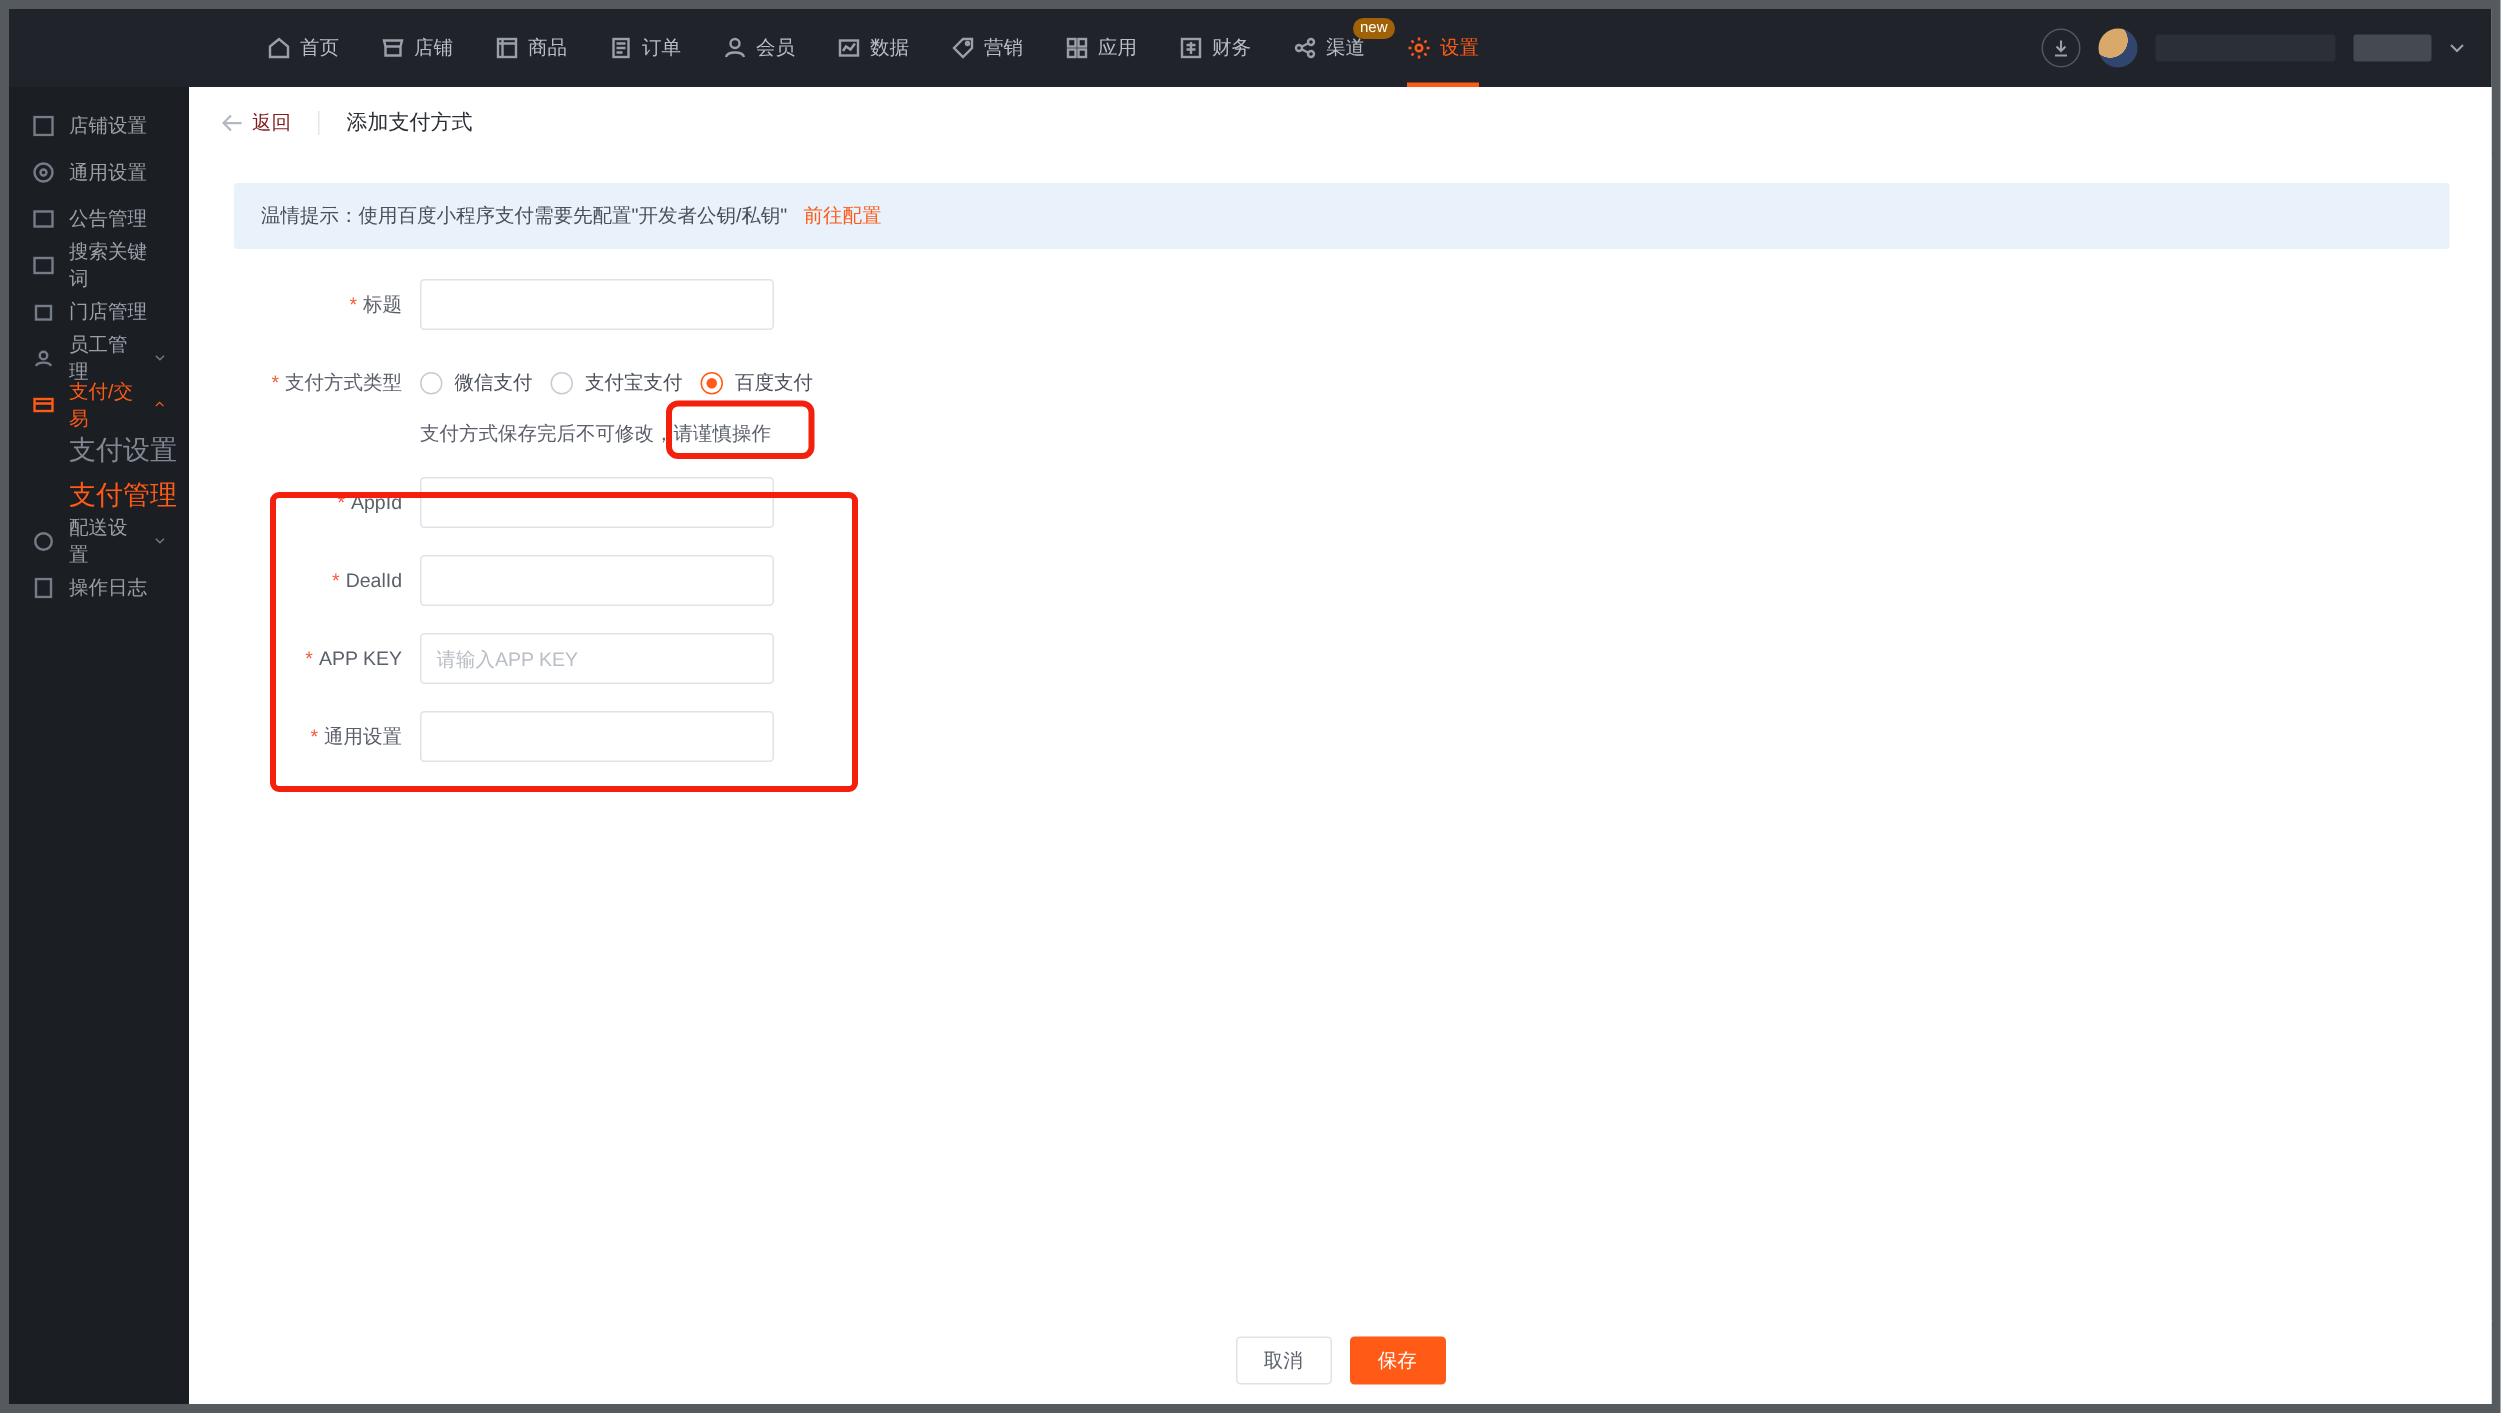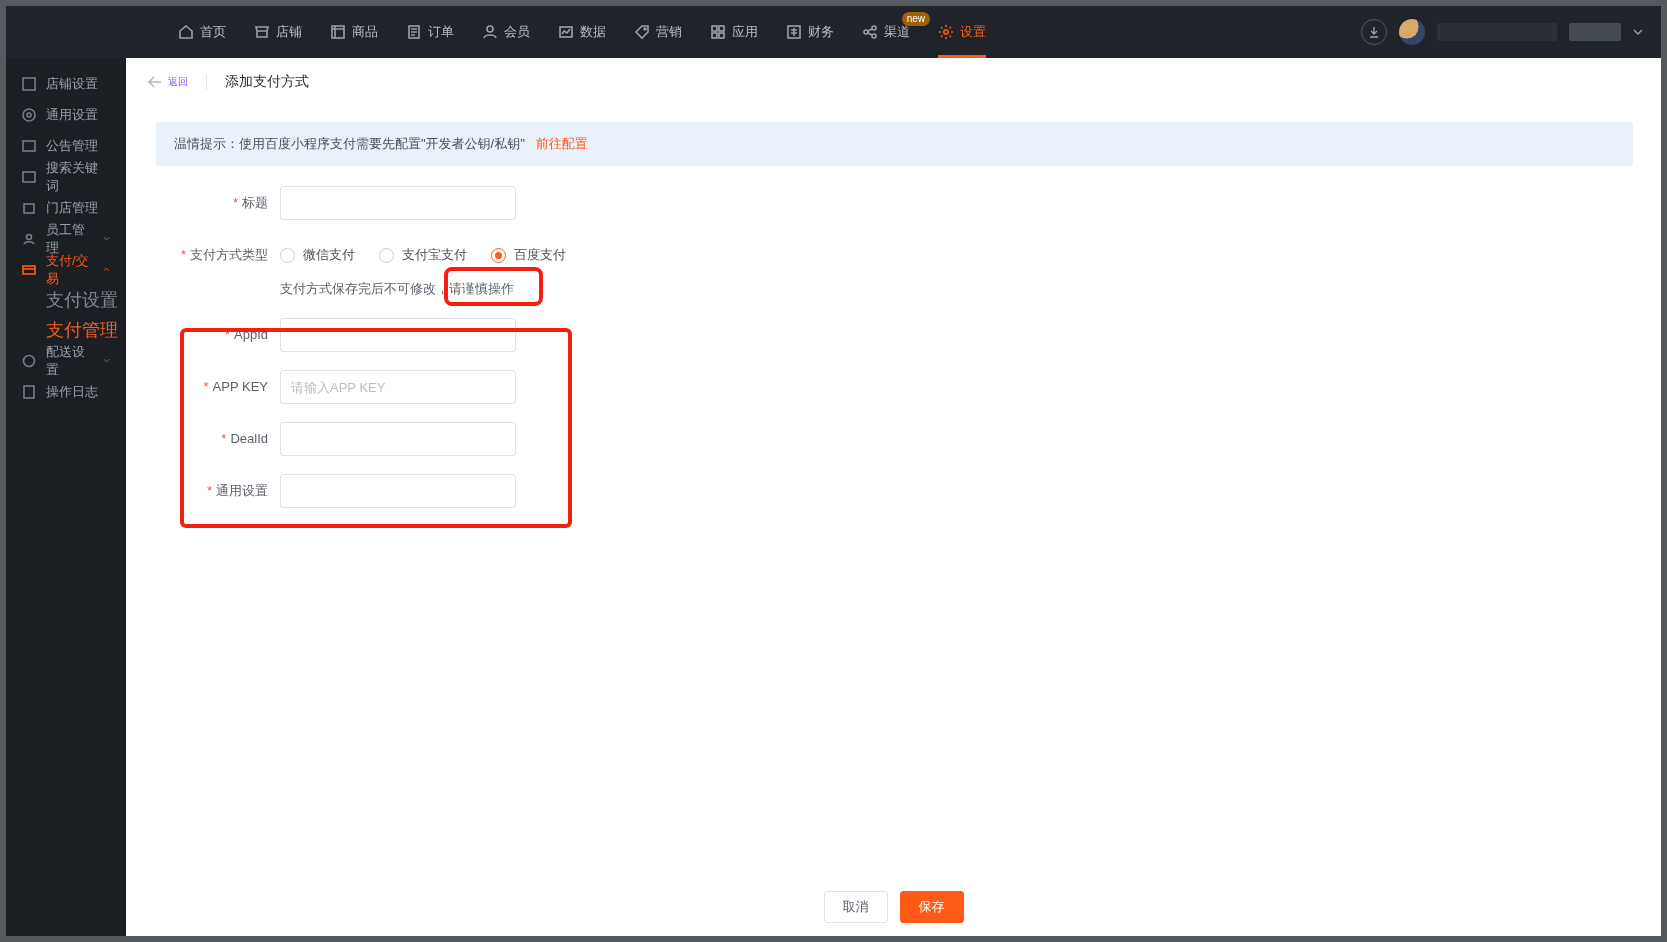--- a/index.html
+++ b/index.html
@@ -30,35 +30,35 @@
     .side-item.active { color:#ff5b17; }
     .side-item .sico { width:14px; height:14px; display:inline-flex; }
     .side-item .sico svg { stroke:#757c88; fill:none; stroke-width:1.6; }
     .side-item.active .sico svg { stroke:#ff5b17; }
     .side-item .chev { margin-left:auto; }
     .side-sub { height:30px; display:flex; align-items:center; padding-left:40px; font-size:18px; color:#818894; cursor:pointer; }
     .side-sub.active { color:#ff5b17; }
 
     .main { flex:1; background:#fff; display:flex; flex-direction:column; min-width:0; }
     .page-head { height:48px; display:flex; align-items:center; padding:0 22px; gap:18px; border-bottom:1px solid #fff; }
-    .back-btn { display:flex; align-items:center; gap:6px; color:#8b5cf6; font-size:10px; cursor:pointer; }
+    .back-btn { display:flex; align-items:center; gap:6px; color:#7f1d1d; font-size:13px; cursor:pointer; }
     .vline { width:1px; height:16px; background:#e4e6ea; }
     .page-title { font-size:14px; color:#2b2f36; }
 
     .content { flex:1; overflow:auto; padding:16px 28px 0 30px; }
     .tip-bar { background:#e9f1fb; color:#4a4f59; font-size:13px; padding:13px 18px; border-radius:2px; }
     .tip-link { color:#ff5b17; cursor:pointer; }
 
     .form { margin-top:20px; position:relative; }
     .row { display:flex; align-items:flex-start; margin-bottom:18px; }
     .lbl { width:112px; text-align:right; color:#5a5f69; font-size:13px; line-height:34px; margin-right:12px; }
     .lbl .star { color:#f25a3c; margin-right:4px; }
     .inp { width:236px; height:34px; border:1px solid #dfe2e8; border-radius:3px; padding:0 10px; font-size:13px; color:#333; outline:none; }
     .inp::placeholder { color:#b9bdc4; }
-    .radio-group { display:flex; align-items:center; gap:24px; height:34px; }
+    .radio-group { display:flex; align-items:center; gap:12px; height:34px; }
     .radio { display:flex; align-items:center; gap:8px; font-size:13px; color:#4a4f59; cursor:pointer; }
     .radio-dot { width:15px; height:15px; border-radius:50%; border:1px solid #c7cbd3; display:inline-flex; align-items:center; justify-content:center; }
     .radio.checked .radio-dot { border-color:#ff5b17; }
     .radio.checked .radio-dot::after { content:""; width:7px; height:7px; border-radius:50%; background:#ff5b17; }
     .help { font-size:13px; color:#5a5f69; margin-top:8px; }
 
     .hl-box1 { position:absolute; left:288px; top:81px; width:99px; height:39px; border:4px solid #f41f0c; border-radius:8px; pointer-events:none; }
     .hl-box2 { position:absolute; left:24px; top:142px; width:392px; height:200px; border:4px solid #f41f0c; border-radius:6px; pointer-events:none; }
 
     .footer { height:56px; border-top:1px solid #fff; display:flex; align-items:center; justify-content:center; gap:12px; padding-bottom:4px; }
@@ -330,26 +330,26 @@
             </div>
           </div>
 
           <div style="height:14px"></div>
 
           <div class="row">
             <div class="lbl"><span class="star">*</span><span>AppId</span></div>
             <input class="inp" style="">
           </div>
           <div class="row">
+            <div class="lbl"><span class="star">*</span><span>DealId</span></div>
+            <input class="inp" style="">
+          </div>
+          <div class="row">
             <div class="lbl"><span class="star">*</span><span>APP KEY</span></div>
             <input class="inp" placeholder="请输入APP KEY" style="">
-          </div>
-          <div class="row">
-            <div class="lbl"><span class="star">*</span><span>DealId</span></div>
-            <input class="inp" style="">
           </div>
           <div class="row">
             <div class="lbl"><span class="star">*</span><span>通用设置</span></div>
             <input class="inp" style="">
           </div>
 
           <div class="hl-box1"></div>
           <div class="hl-box2"></div>
         </div>
       </div>

